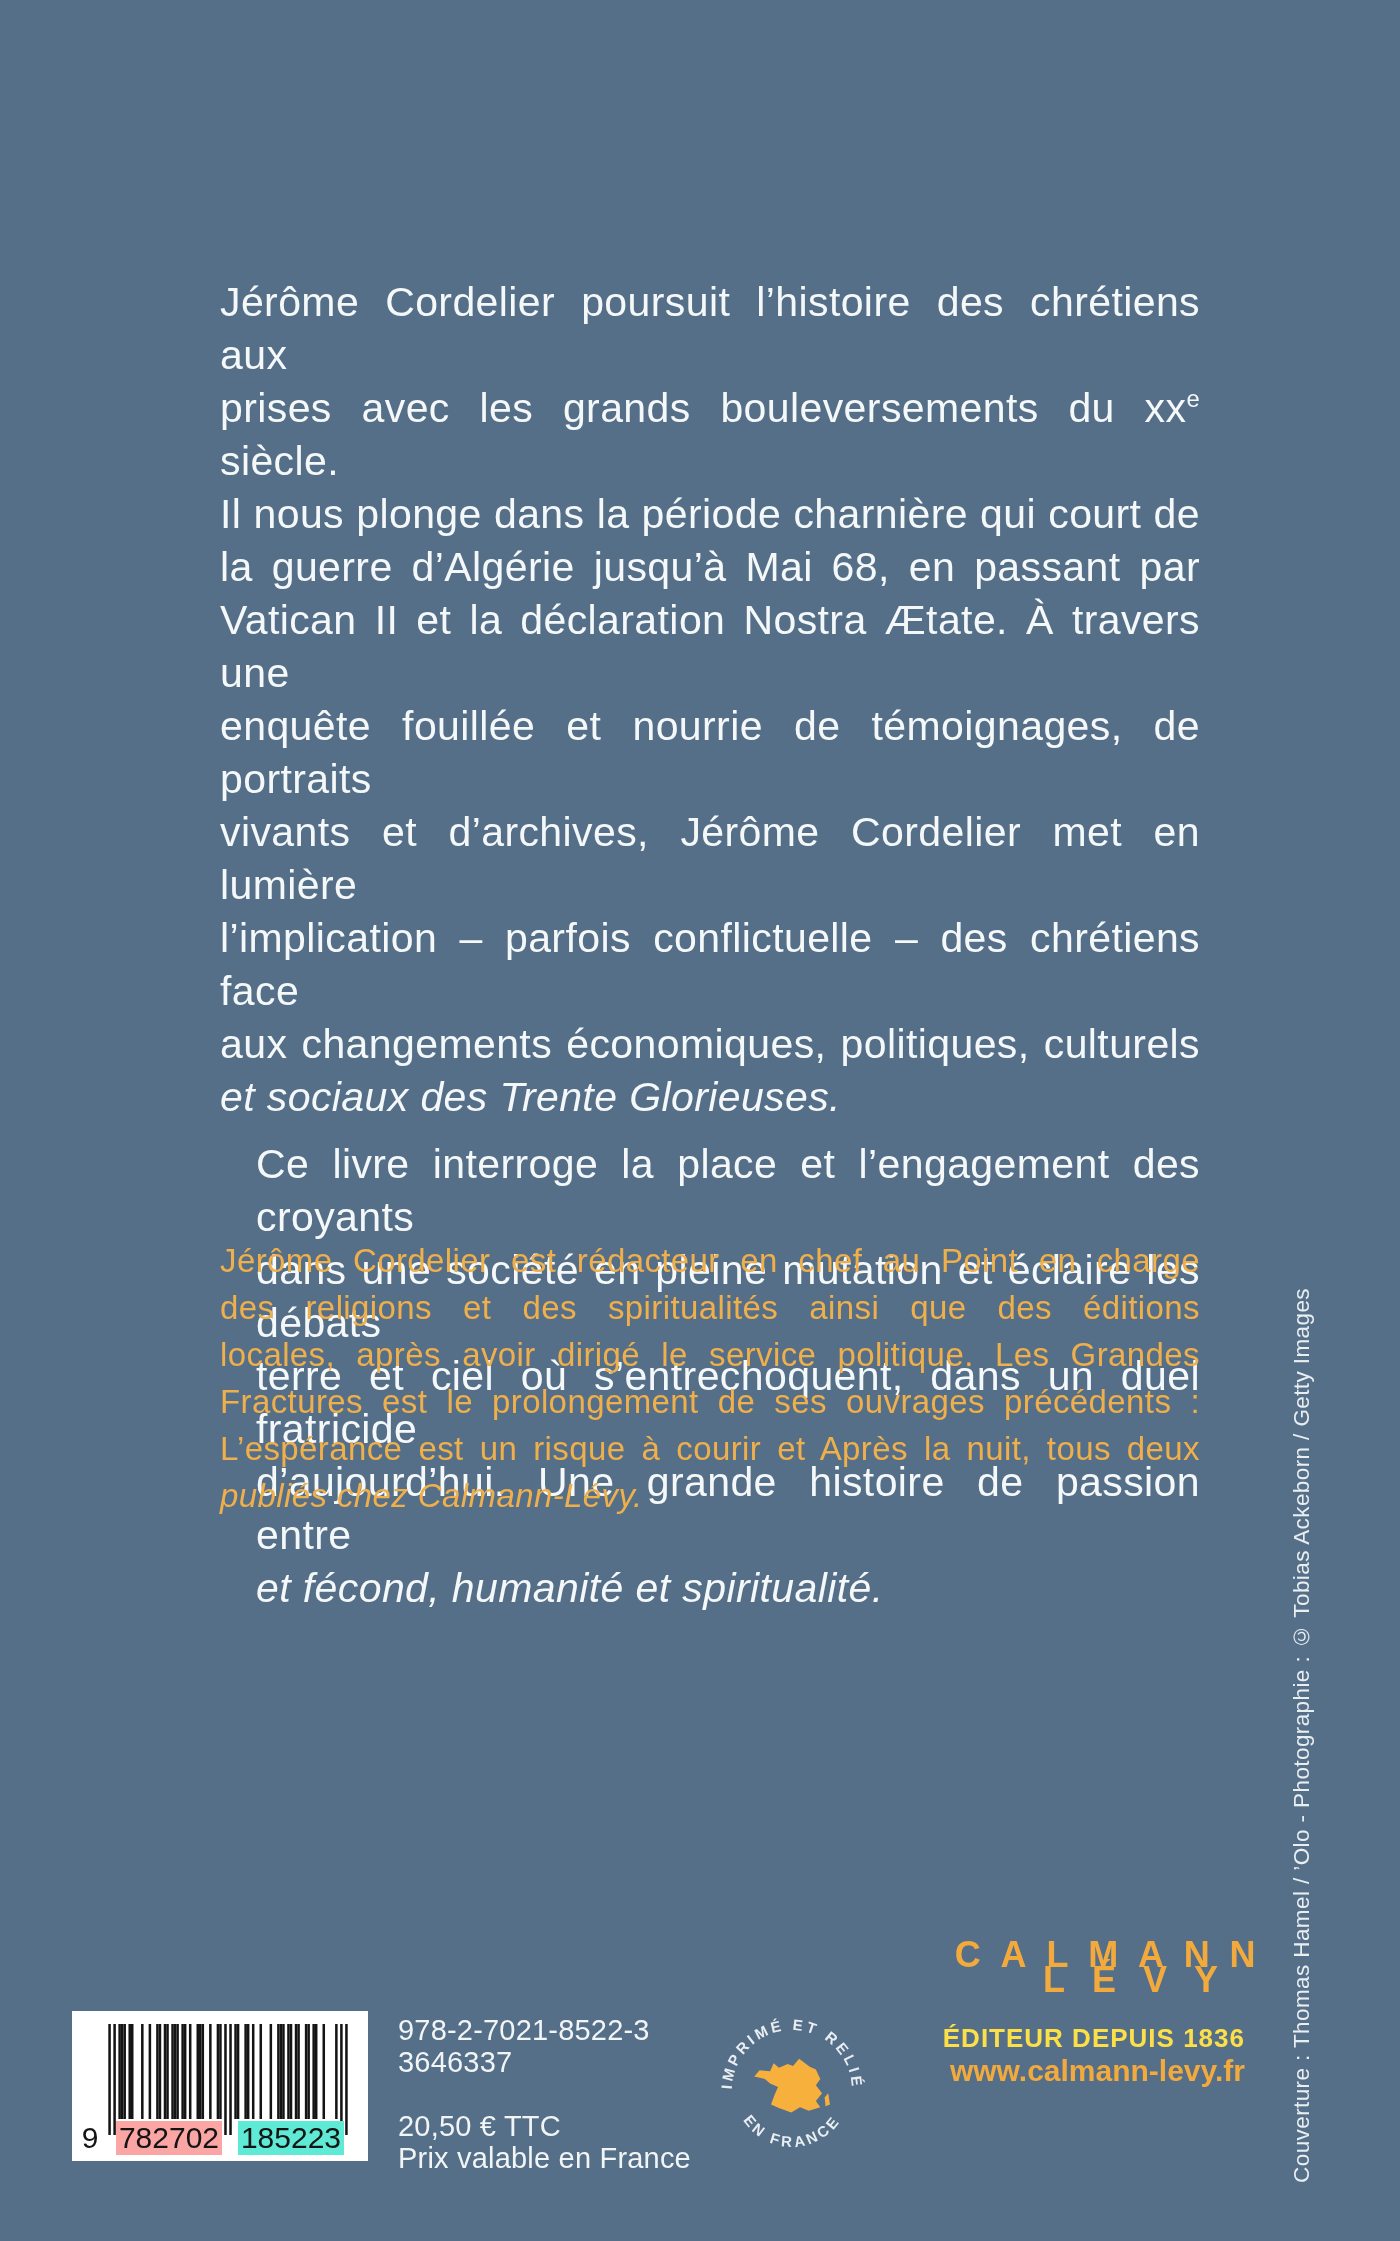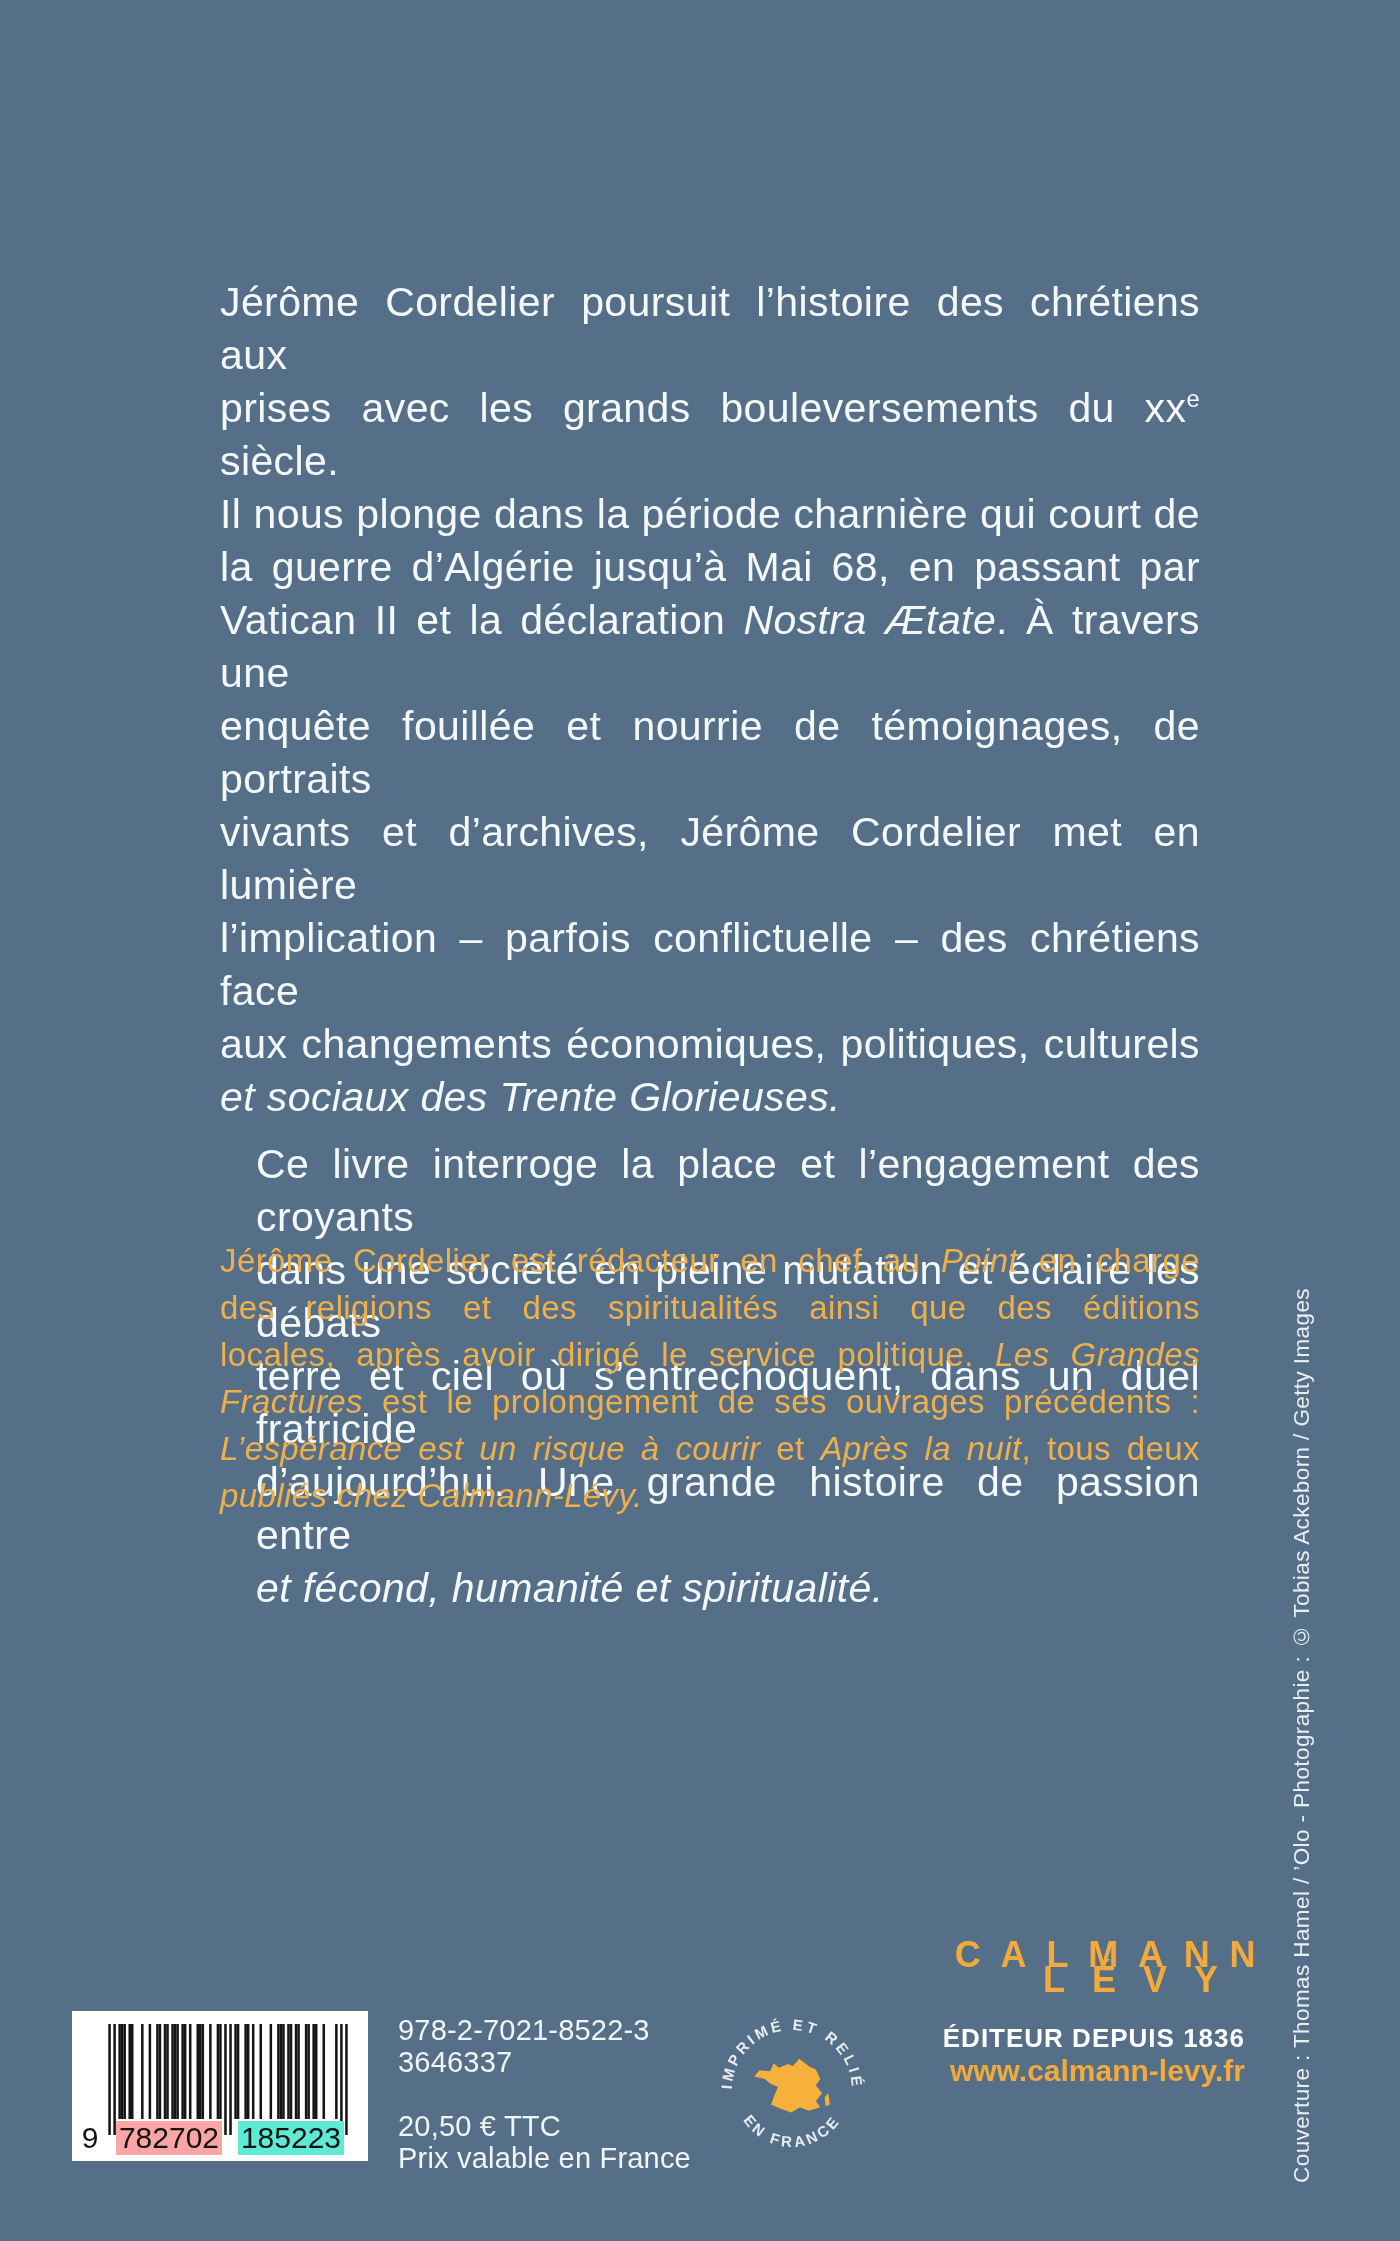--- a/index.html
+++ b/index.html
@@ -4,21 +4,21 @@
 <style>
   html,body { margin:0; padding:0; background:#3c4f63; }
   .cover {
     position:relative;
     width:1400px; height:2241px;
     background:#556F89;
     overflow:hidden;
     font-family:"Liberation Sans", sans-serif;
     margin:0 auto;
   }
-  .it { font-style:italic; }
+  .it { }
   sup.sup { font-size:58%; line-height:0; vertical-align:super; }
 
   
   .pline { text-align:justify; text-align-last:justify; white-space:normal; }
   .pline.lastline { text-align-last:left;font-style:italic; }
 
   .synopsis {
     position:absolute; left:220px; top:276px; width:980px;
     color:#F5F8F9; font-size:41px; line-height:53px; letter-spacing:0.4px;
   }
@@ -68,21 +68,21 @@
   .publisher { position:absolute; left:935px; top:1936px; width:310px; text-align:right; }
   .pub-name1 {
     color:#F3AA3D; font-weight:bold; font-size:36px; line-height:38px;
     letter-spacing:0.55em; text-indent:0.55em; white-space:nowrap;
   }
   .pub-name2 {
     color:#F3AA3D; font-weight:bold; font-size:36px; line-height:38px;
     letter-spacing:0.75em; text-indent:0.75em; margin-top:-13px; white-space:nowrap;
   }
   .pub-tagline {
-    color:#ffffff; font-weight:bold; font-size:26px; letter-spacing:1px;
+    color:#fde047; font-weight:bold; font-size:26px; letter-spacing:1px;
     margin-top:24px; white-space:nowrap;
   }
   .pub-site {
     color:#F3AA3D; font-weight:bold; font-size:30px; margin-top:0; white-space:nowrap;
   }
 </style>
 </head>
 <body>
 
 <div class="cover">

